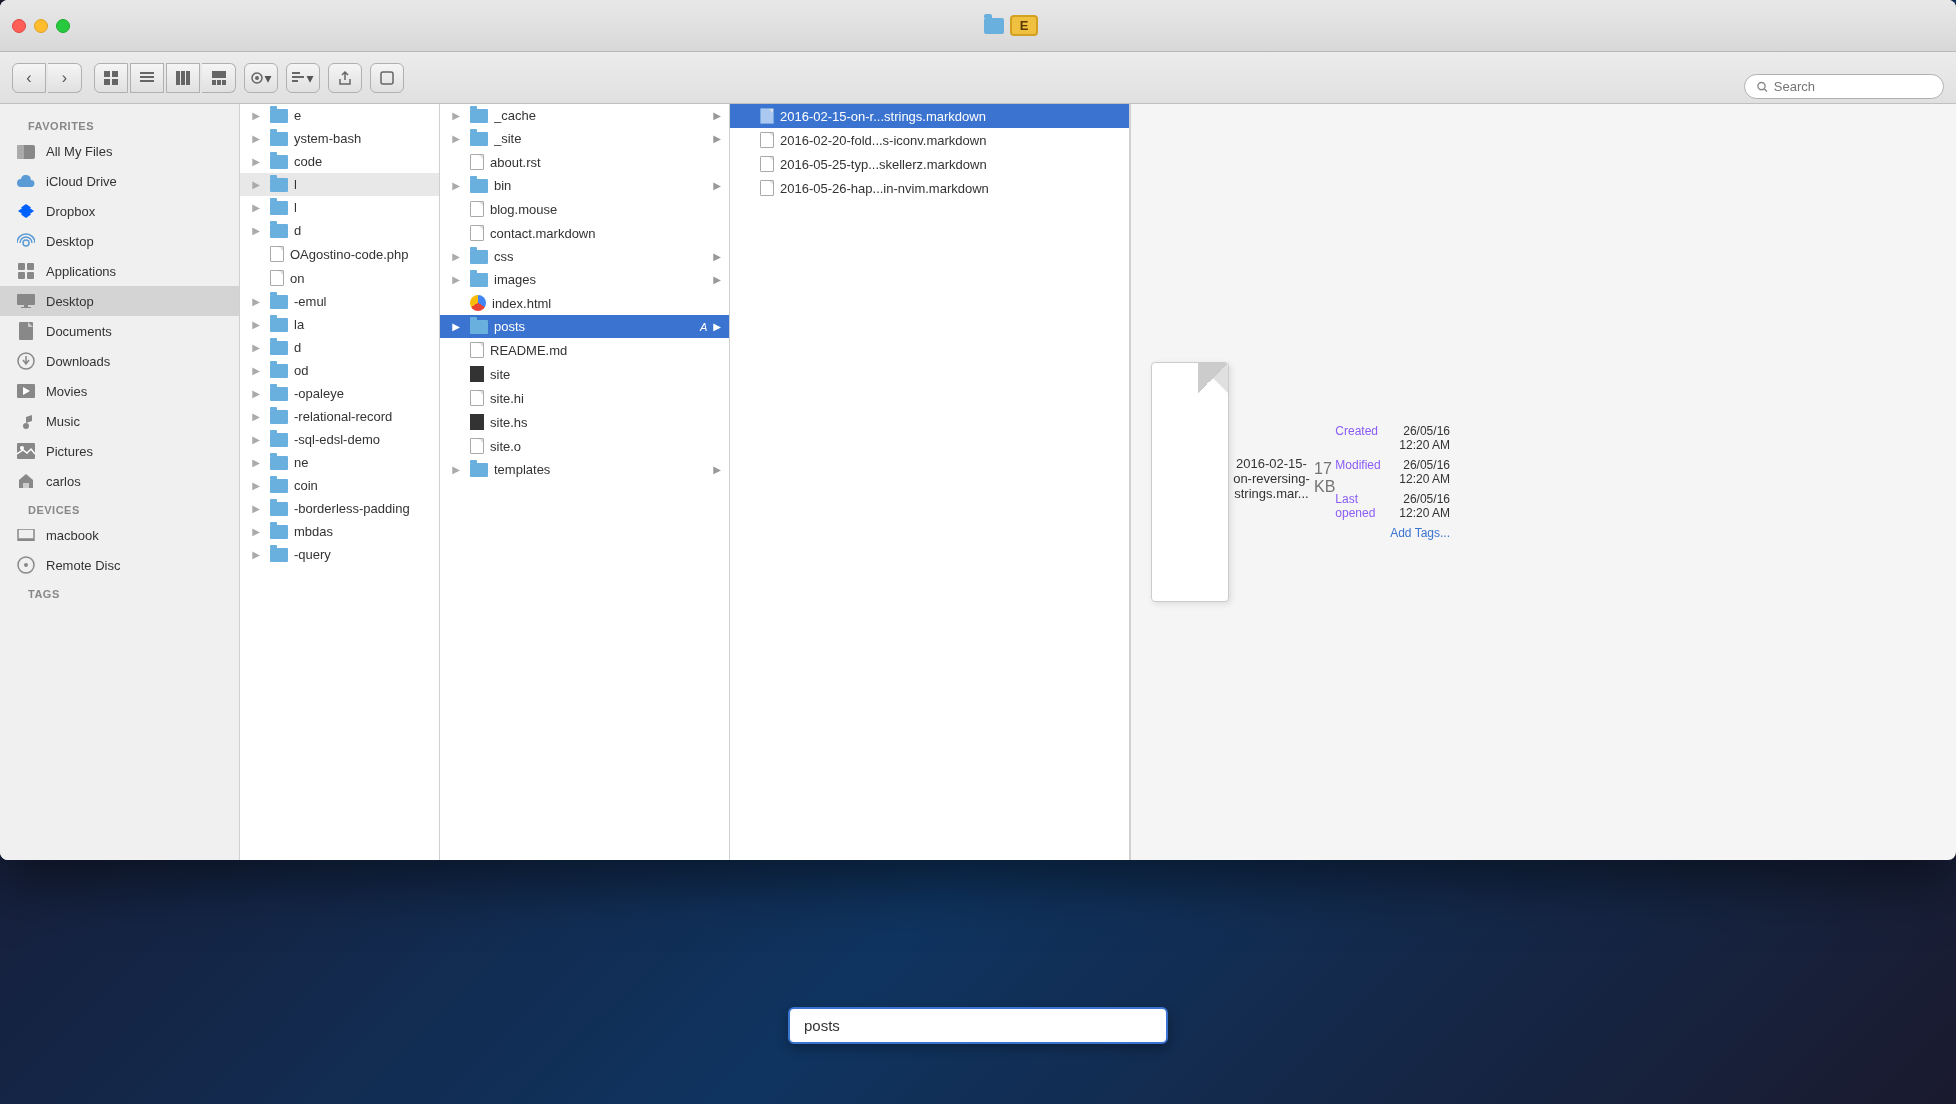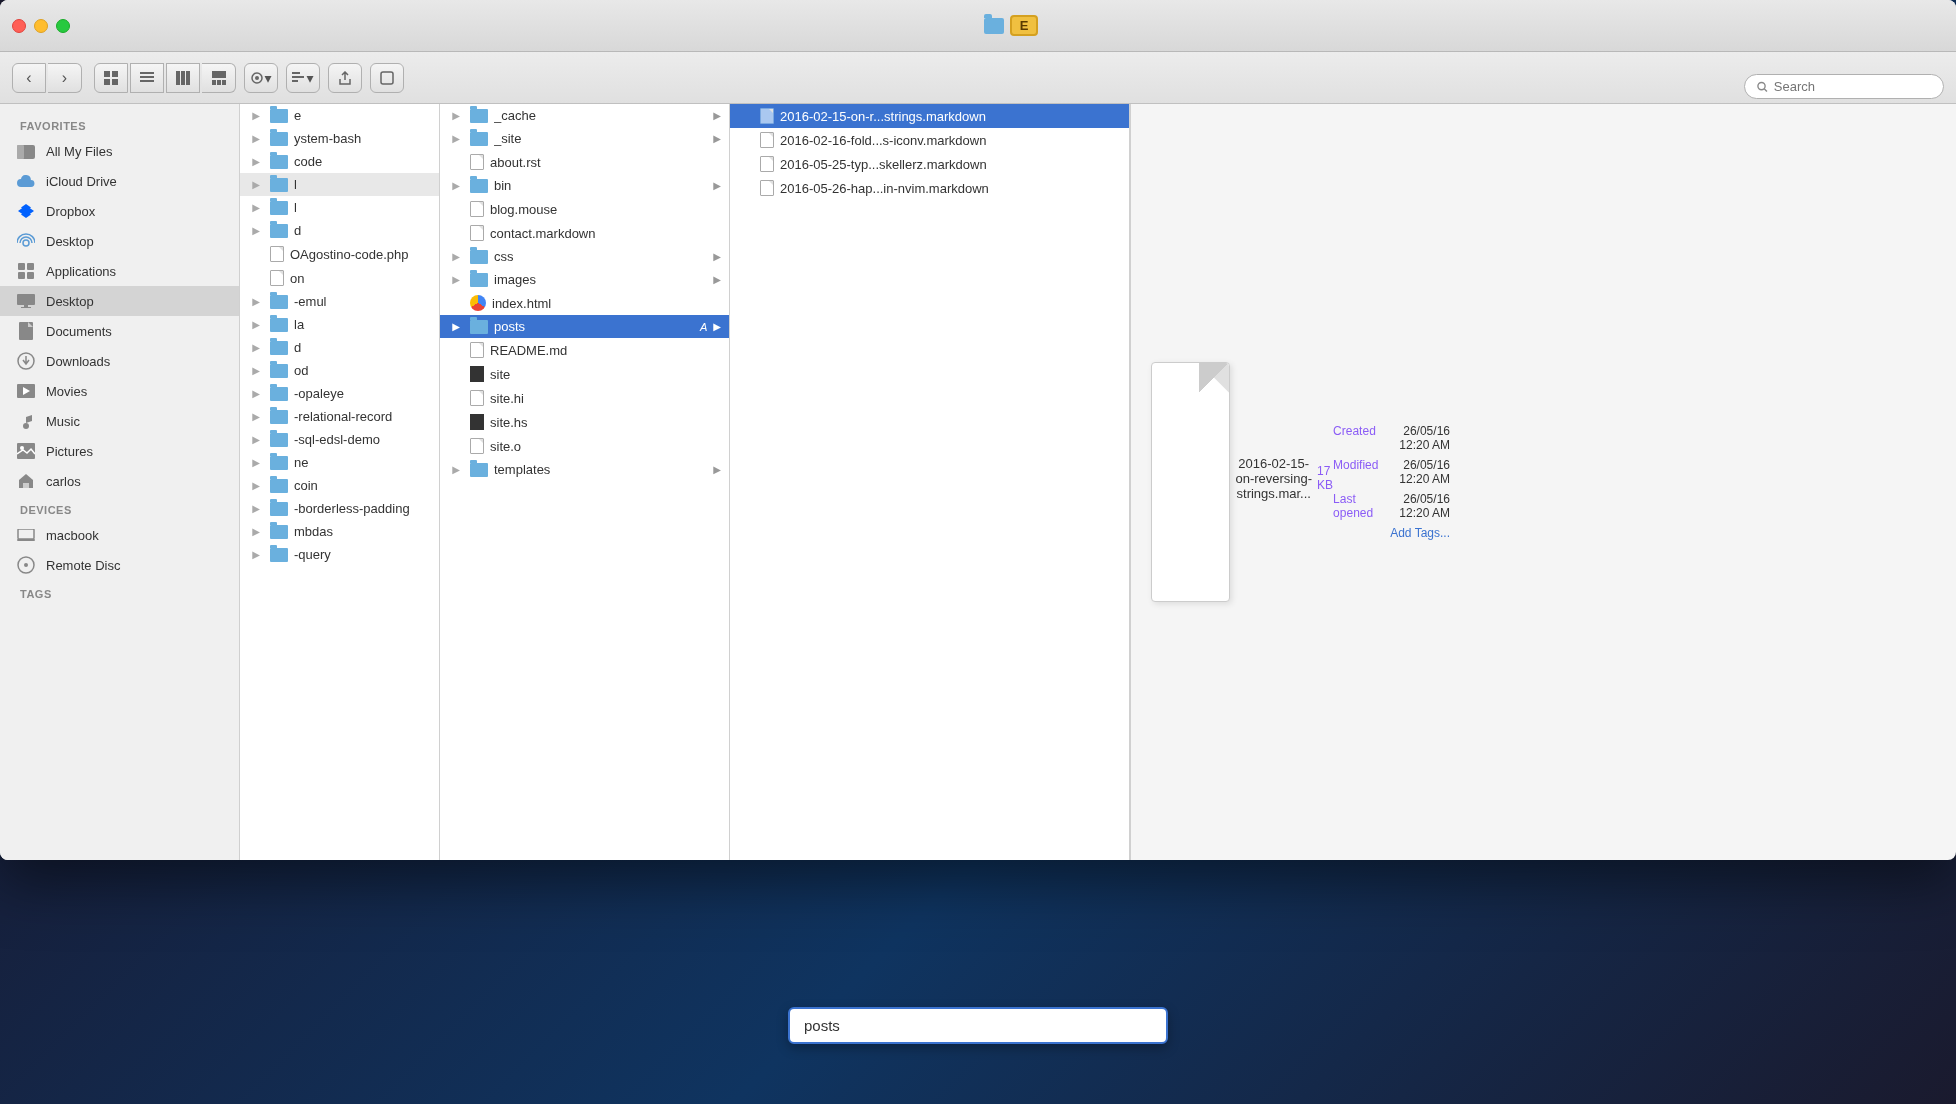--- a/index.html
+++ b/index.html
@@ -211,21 +211,21 @@
       overflow-y: auto;
       flex-shrink: 0;
     }
 
     .sidebar-section-header {
       font-size: 11px;
       font-weight: 600;
       color: #888;
       text-transform: uppercase;
       letter-spacing: 0.5px;
-      padding: 8px 20px 4px;
+      padding: 8px 28px 4px;
     }
 
     .sidebar-item {
       display: flex;
       align-items: center;
       padding: 5px 16px;
       gap: 10px;
       cursor: pointer;
       border-radius: 0;
       font-size: 13px;
@@ -359,22 +359,22 @@
 
     .preview-filename {
       font-size: 13px;
       font-weight: 500;
       color: #333;
       text-align: center;
       margin-bottom: 8px;
     }
 
     .preview-filesize {
-      font-size: 12px;
-      color: #8b5cf6;
+      font-size: 16px;
+      color: #737373;
       margin-bottom: 8px;
     }
 
     .preview-meta {
       width: 100%;
       font-size: 12px;
     }
 
     .preview-meta-row {
       display: flex;
@@ -913,21 +913,21 @@
 
       <div class="file-column" style="min-width:400px;">
         <div class="file-item selected" style="background:#3b73d0; color:white;">
           <span class="expand-arrow" style="color:white;"> </span>
           <div class="doc-icon" style="background:#aac8f0; border-color:#7aa8e0;"></div>
           <span class="file-name" style="color:white;">2016-02-15-on-r...strings.markdown</span>
         </div>
         <div class="file-item">
           <span class="expand-arrow"> </span>
           <div class="doc-icon"></div>
-          <span class="file-name">2016-02-16-fold...s-iconv.markdown</span>
+          <span class="file-name">2016-02-20-fold...s-iconv.markdown</span>
         </div>
         <div class="file-item">
           <span class="expand-arrow"> </span>
           <div class="doc-icon"></div>
           <span class="file-name">2016-05-25-typ...skellerz.markdown</span>
         </div>
         <div class="file-item">
           <span class="expand-arrow"> </span>
           <div class="doc-icon"></div>
           <span class="file-name">2016-05-26-hap...in-nvim.markdown</span>

